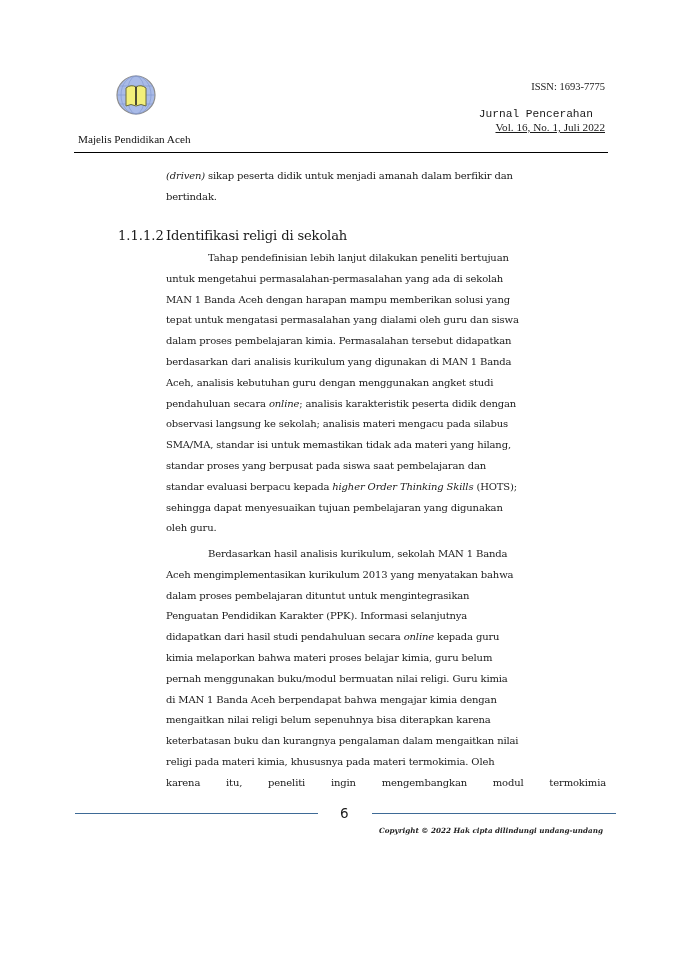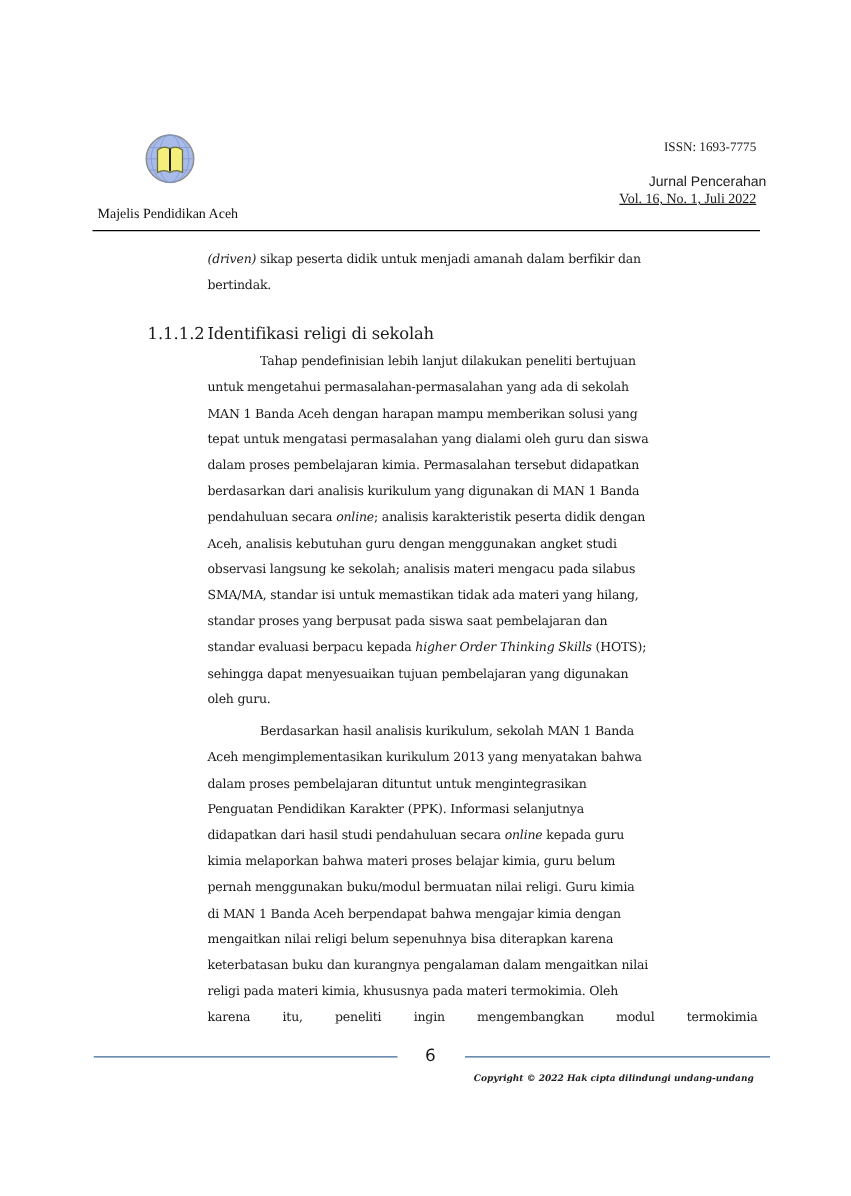--- a/index.html
+++ b/index.html
@@ -1,24 +1,24 @@
 <!DOCTYPE html>
 <html><head>
 <meta charset="utf-8">
 <style>
   html, body { margin: 0; padding: 0; background: #ffffff; }
   body { width: 681px; height: 957px; position: relative; overflow: hidden;
          font-family: "DejaVu Serif", "Liberation Serif", serif; color: #1a1a1a; }
-  .abs { position: absolute; margin-top: 32px; }
+  .abs { position: absolute; }
 
   
   .logo { left: 116px; top: 75px; width: 40px; height: 40px; }
   .org { left: 78px; top: 133px; font-family: "Liberation Serif", serif; font-size: 11.2px; color: #111; white-space: nowrap; }
   .issn { right: 76px; top: 81px; font-family: "Liberation Serif", serif; font-size: 10.5px; text-align: right; white-space: nowrap; }
-  .jname { right: 68px; top: 108px; font-family: Liberation Sans, sans-serif; font-size: 11.2px; text-align: right; white-space: nowrap; }
+  .jname { right: 88px; top: 108px; font-family: Liberation Mono, monospace; font-size: 11.2px; text-align: right; white-space: nowrap; }
   .jvol { right: 76px; top: 121px; font-family: "Liberation Serif", serif; font-size: 11.2px; text-align: right; white-space: nowrap; text-decoration: underline; }
   .hrule { left: 74px; top: 152px; width: 534px; height: 0; border-top: 1.6px solid #000; }
 
   
   .text { left: 166px; width: 440px; font-size: 10px; line-height: 20.8px; text-align: justify; letter-spacing: -0.15px; }
   .line { display: block; white-space: nowrap; height: 20.8px; }
   .just { text-align: justify; text-align-last: justify; white-space: normal; }
   .indent { padding-left: 42px; }
   em { font-style: italic; }
 
@@ -65,22 +65,22 @@
 <div class="abs heading-num">1.1.1.2</div>
 <div class="abs heading-title">Identifikasi religi di sekolah</div>
 
 <div class="abs text p1">
     <span class="line indent"><span>Tahap pendefinisian lebih lanjut dilakukan peneliti bertujuan</span></span>
     <span class="line"><span>untuk mengetahui permasalahan-permasalahan yang ada di sekolah</span></span>
     <span class="line"><span>MAN 1 Banda Aceh dengan harapan mampu memberikan solusi yang</span></span>
     <span class="line"><span>tepat untuk mengatasi permasalahan yang dialami oleh guru dan siswa</span></span>
     <span class="line"><span>dalam proses pembelajaran kimia. Permasalahan tersebut didapatkan</span></span>
     <span class="line"><span>berdasarkan dari analisis kurikulum yang digunakan di MAN 1 Banda</span></span>
+    <span class="line"><span>Aceh, analisis kebutuhan guru dengan menggunakan angket studi</span></span>
     <span class="line"><span>pendahuluan secara </span><em>online</em><span>; analisis karakteristik peserta didik dengan</span></span>
-    <span class="line"><span>Aceh, analisis kebutuhan guru dengan menggunakan angket studi</span></span>
     <span class="line"><span>observasi langsung ke sekolah; analisis materi mengacu pada silabus</span></span>
     <span class="line"><span>SMA/MA, standar isi untuk memastikan tidak ada materi yang hilang,</span></span>
     <span class="line"><span>standar proses yang berpusat pada siswa saat pembelajaran dan</span></span>
     <span class="line"><span>standar evaluasi berpacu kepada </span><em>higher Order Thinking Skills</em><span> (HOTS);</span></span>
     <span class="line"><span>sehingga dapat menyesuaikan tujuan pembelajaran yang digunakan</span></span>
     <span class="line"><span>oleh guru.</span></span>
   </div>
 <div class="abs text p2">
     <span class="line indent"><span>Berdasarkan hasil analisis kurikulum, sekolah MAN 1 Banda</span></span>
     <span class="line"><span>Aceh mengimplementasikan kurikulum 2013 yang menyatakan bahwa</span></span>

